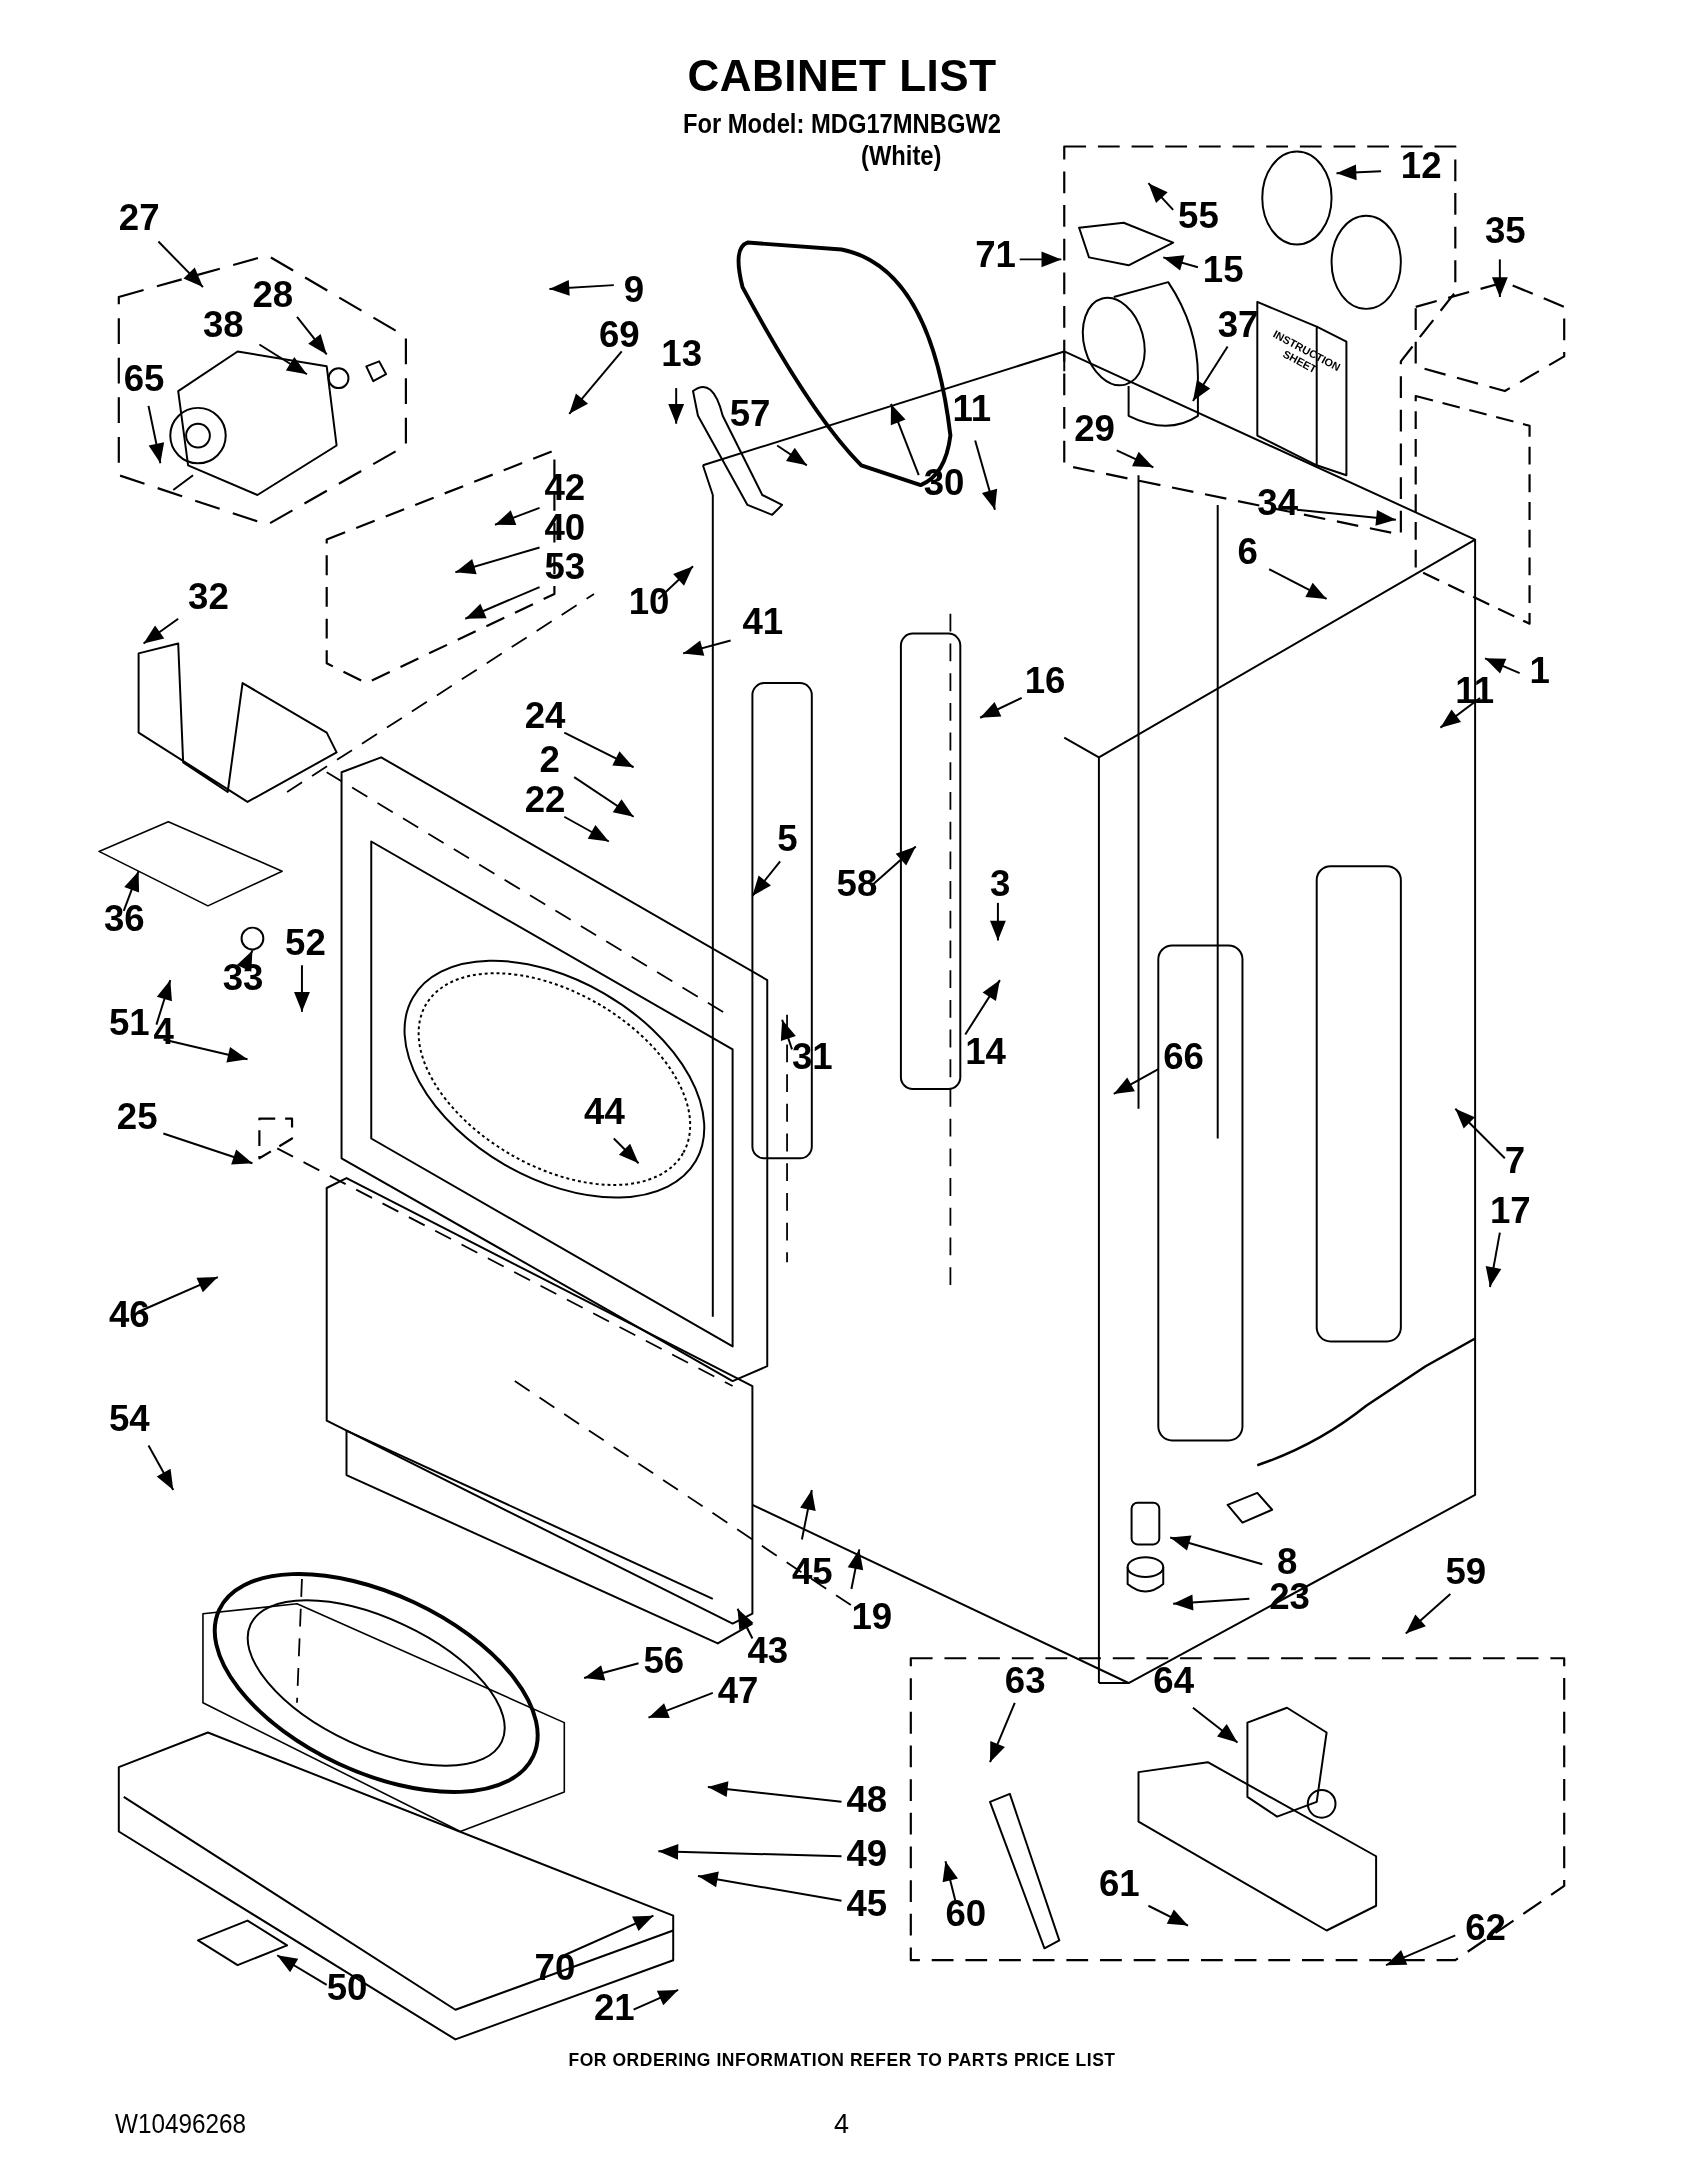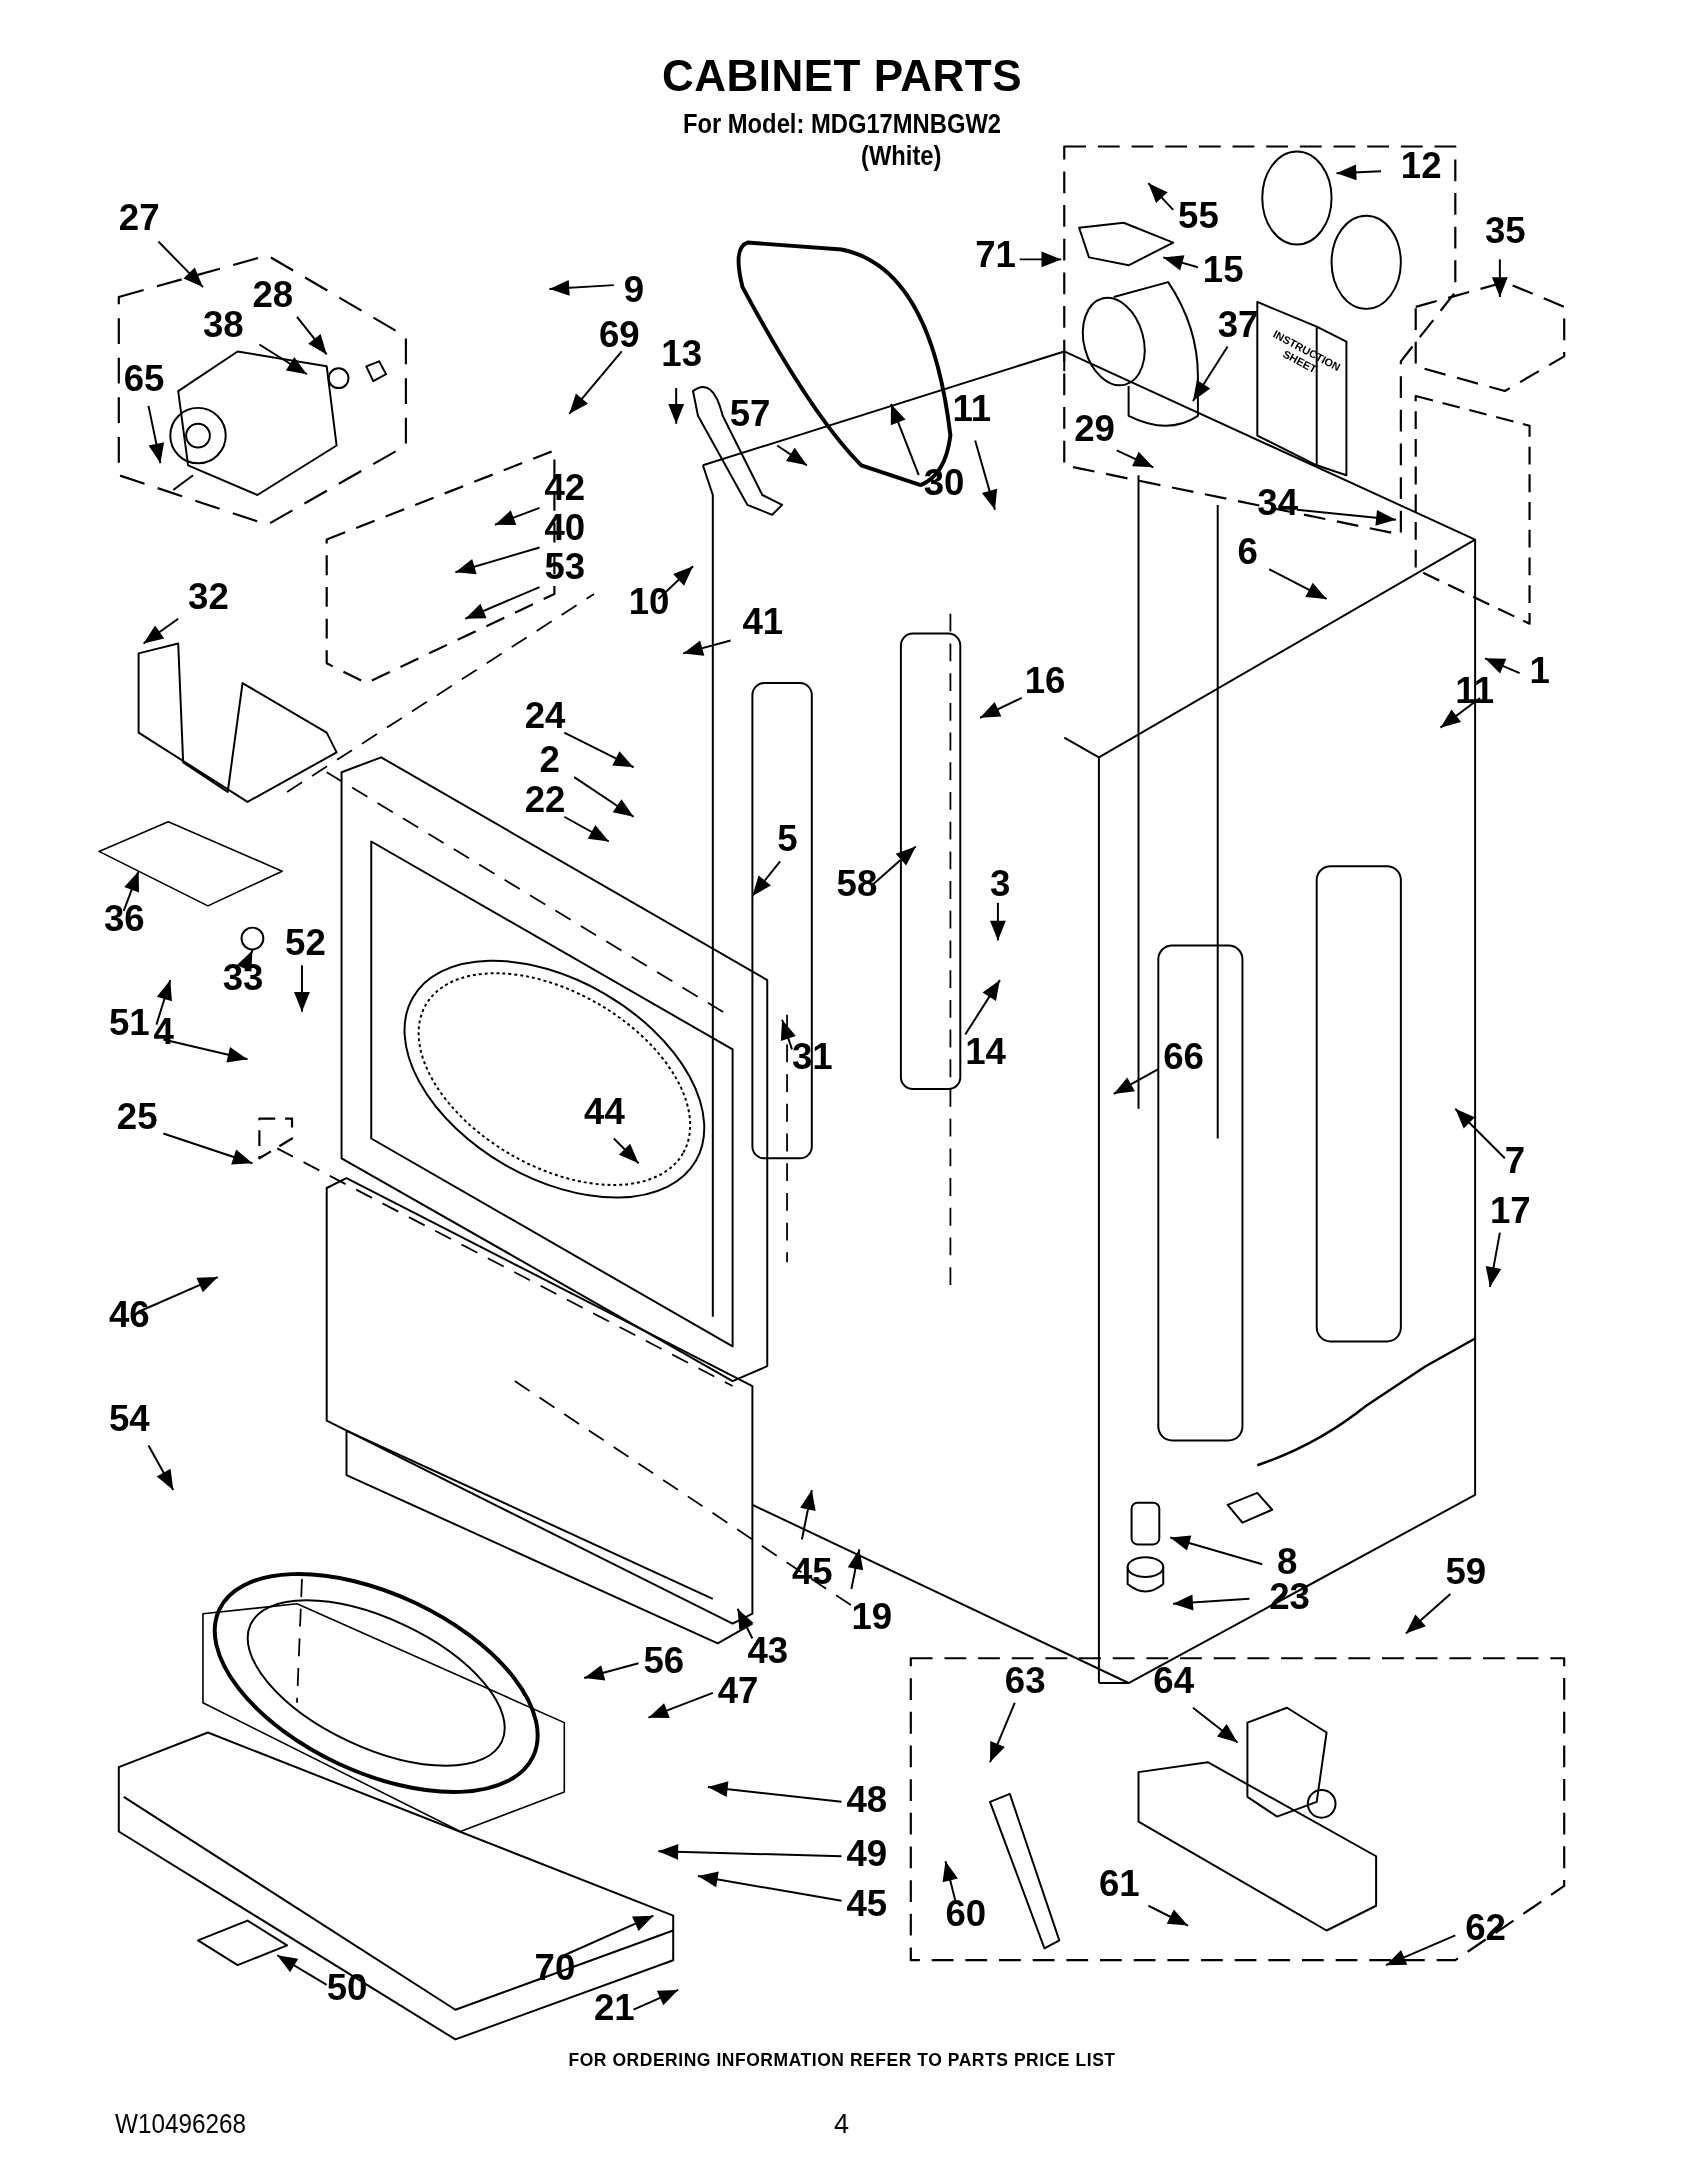--- a/index.html
+++ b/index.html
@@ -15,21 +15,21 @@
                  font-size: 19px; font-weight: bold; letter-spacing: 0.6px; transform: scaleX(0.92); }
   .docnum { position: absolute; top: 2109px; left: 115px; font-size: 27px; transform: scaleX(0.9);
             transform-origin: left; }
   .pagenum { position: absolute; top: 2109px; left: 834px; font-size: 27px; }
   svg#diagram { position: absolute; top: 0; left: 0; }
   .callout { font-family: "Liberation Sans", sans-serif; font-weight: bold; font-size: 37px; }
 </style>
 </head>
 <body>
 
-<div class="title">CABINET PARTS</div>
+<div class="title">CABINET LIST</div>
 <div class="subtitle">For Model: MDG17MNBGW2</div>
 <div class="subtitle2">(White)</div>
 
 <svg id="diagram" width="1684" height="2179" viewBox="0 0 1701 2201" xmlns="http://www.w3.org/2000/svg">
   <defs>
     <marker id="ah" viewBox="0 0 10 10" refX="10" refY="5" markerWidth="12" markerHeight="10" orient="auto-start-reverse">
       <path d="M0,1 L10,5 L0,9 z" fill="#000"></path>
     </marker>
   </defs>
 

